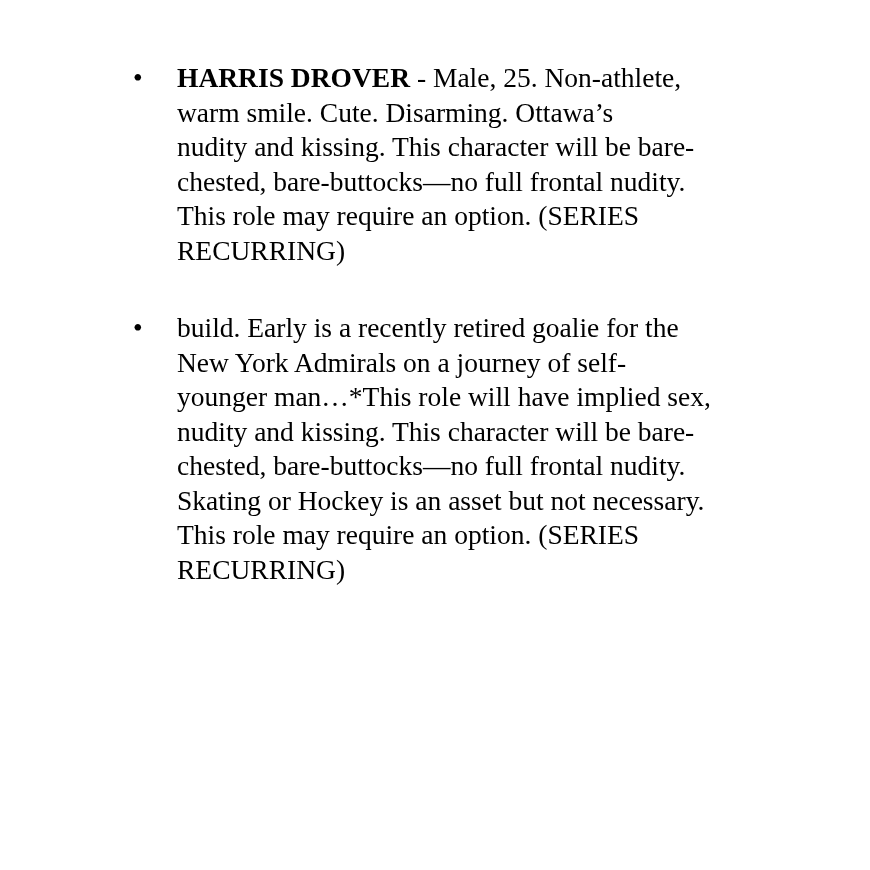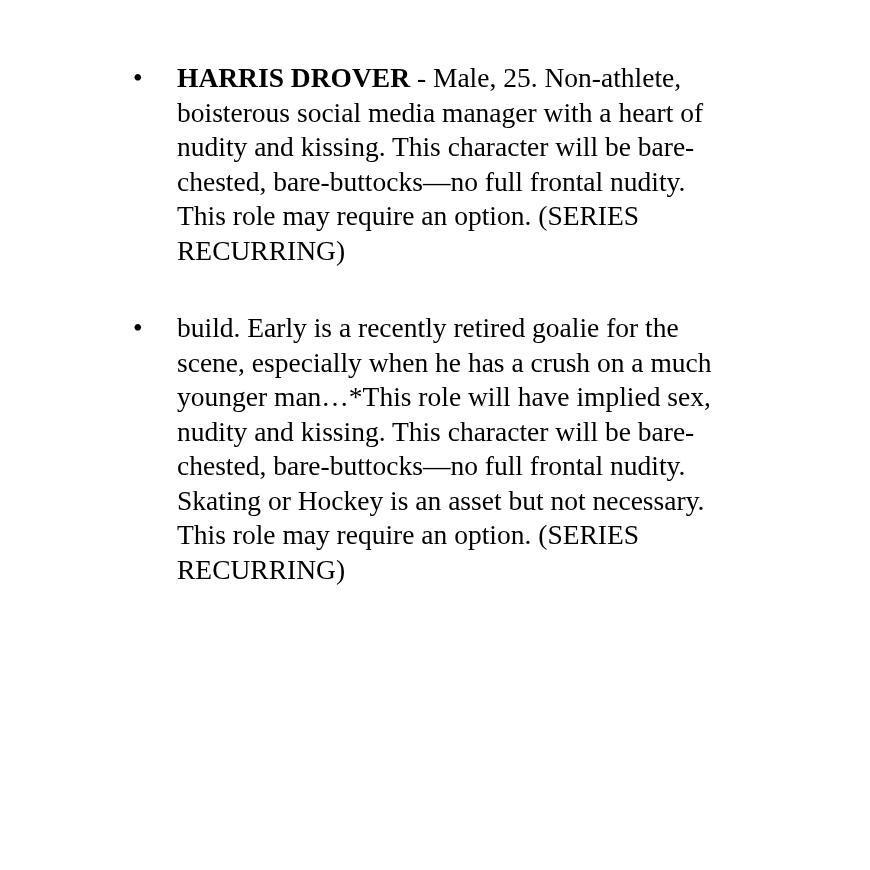--- a/index.html
+++ b/index.html
@@ -47,33 +47,33 @@
 </head>
 <body>
 
 <div class="page">
   <div class="doc-list">
 
     <div class="item">
       <span class="marker">•</span>
       <div class="para">
         <div class="line"><span class="b">HARRIS DROVER</span><span> - Male, 25. Non-athlete,</span></div>
-        <div class="line">boisterous social media manager with a heart of</div>
+        <div class="line">warm smile. Cute. Disarming. Ottawa’s</div>
         <div class="line">nudity and kissing. This character will be bare-</div>
         <div class="line">chested, bare-buttocks—no full frontal nudity.</div>
         <div class="line">This role may require an option. (SERIES</div>
         <div class="line">RECURRING)</div>
       </div>
     </div>
 
     <div class="item">
       <span class="marker">•</span>
       <div class="para">
         <div class="line">build. Early is a recently retired goalie for the</div>
-        <div class="line">scene, especially when he has a crush on a much</div>
+        <div class="line">New York Admirals on a journey of self-</div>
         <div class="line">younger man…*This role will have implied sex,</div>
         <div class="line">nudity and kissing. This character will be bare-</div>
         <div class="line">chested, bare-buttocks—no full frontal nudity.</div>
         <div class="line">Skating or Hockey is an asset but not necessary.</div>
         <div class="line">This role may require an option. (SERIES</div>
         <div class="line">RECURRING)</div>
       </div>
     </div>
 
   </div>

